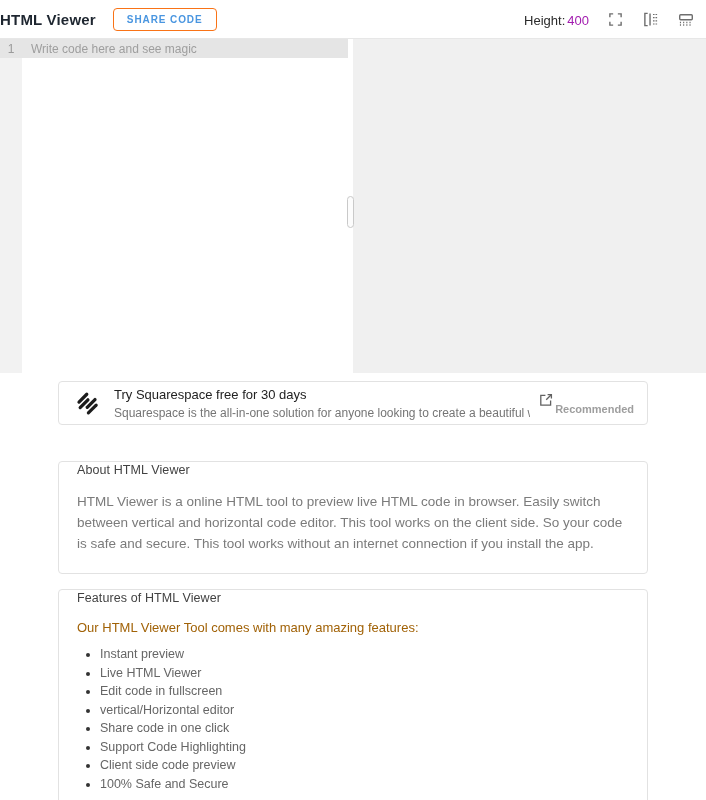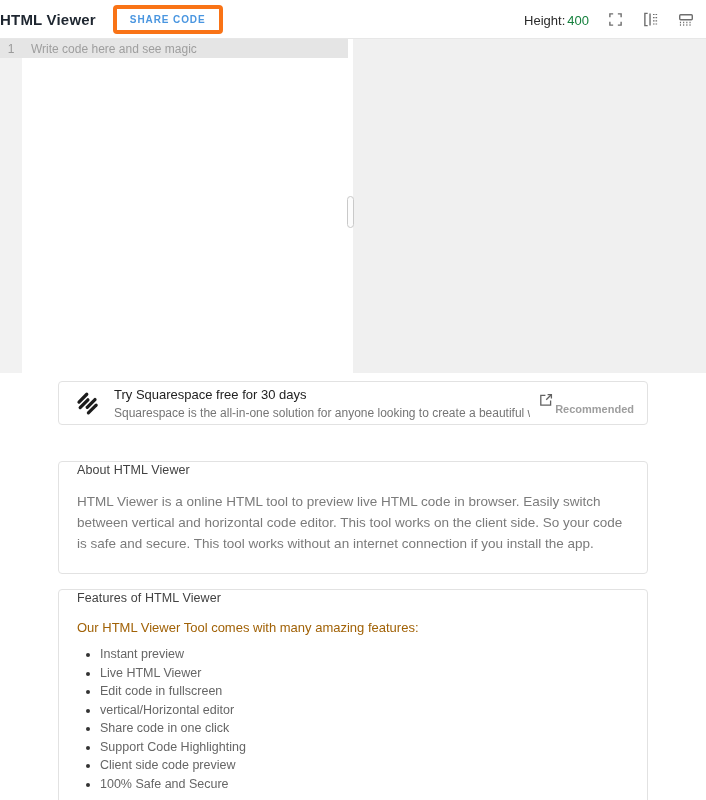--- a/index.html
+++ b/index.html
@@ -22,42 +22,42 @@
   .app-title {
     font-size:15px;
     font-weight:bold;
     color:#1e2630;
     letter-spacing:.2px;
     white-space:nowrap;
   }
   .share-btn {
     margin-left:17px;
     background:#fff;
-    border:4px solid #f97316;
+    border:1px solid #f97316;
     color:#4a96e0;
     border-radius:4px;
     font-family:"Liberation Sans", sans-serif;
     font-size:10px;
     font-weight:bold;
     letter-spacing:.9px;
     padding:6px 13px 5px;
     cursor:pointer;
     line-height:1;
   }
   .header-right {
     margin-left:auto;
     display:flex;
     align-items:flex-end;
   }
   .height-label {
     font-size:13px;
     color:#2a2a2a;
     margin-right:2px;
   }
-  .height-value { font-size:13px; color:#15803d; }
+  .height-value { font-size:13px; color:#a21caf; }
   .hicon {
     width:17px; height:17px;
     margin-left:18px;
     display:inline-flex;
     align-items:center;
     justify-content:center;
     cursor:pointer;
   }
   .hicon svg { display:block; }
 

